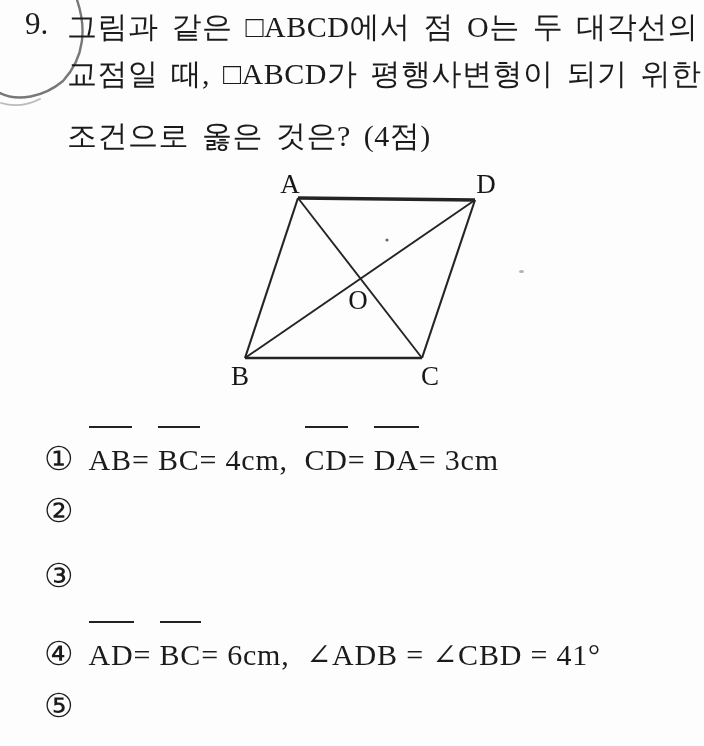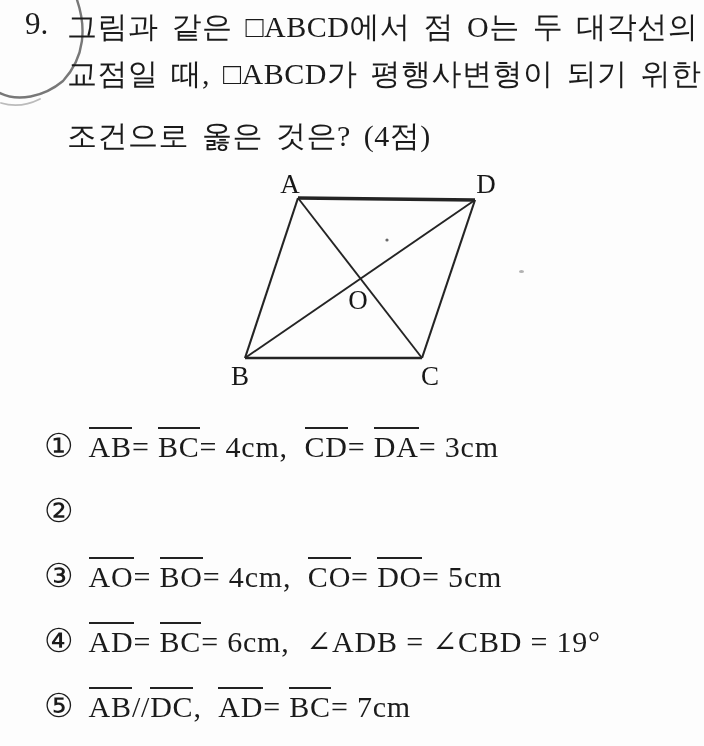--- a/index.html
+++ b/index.html
@@ -16,21 +16,21 @@
   .l1 { top:7px; } .l2 { top:54px; } .l3 { top:116px; }
   .pencil { position:absolute; left:0; top:0; width:112px; height:112px; pointer-events:none; }
   .figure { position:absolute; left:225px; top:166px; width:270px; height:228px; }
   .figure text { font-family:"Liberation Serif","DejaVu Serif",serif; font-size:27px; fill:#171717; }
   .speck { position:absolute; left:519px; top:270px; width:5px; height:3px;
            background:#8a8a8a; border-radius:50%; opacity:.65; }
   .option { position:absolute; left:44px; display:flex; align-items:baseline; }
   .o1 { top:426px; } .o2 { top:491px; } .o3 { top:556px; } .o4 { top:621px; } .o5 { top:686px; }
   .marker { font-size:33px; margin-right:15px; }
   .ocontent { font-size:30px; letter-spacing:0.8px; white-space:pre; }
-  .seg { display:inline-block; line-height:1.05; border-top:2px solid #222; padding-top:2px; }
+  .seg { display:inline-block; line-height:1.05; border-top:2px solid #222; padding-top:16px; }
 </style>
 </head>
 <body>
 
 <div class="page">
 
   <svg class="pencil" viewBox="0 0 112 112">
     <path d="M 76 -3 C 87 27, 85 57, 63 81 C 45 96, 17 104, -4 91" fill="none" stroke="#565656" stroke-width="2.4" stroke-linecap="round" opacity="0.8"></path>
     <path d="M 1 103 C 14 107, 28 105, 40 99" fill="none" stroke="#6a6a6a" stroke-width="1.8" stroke-linecap="round" opacity="0.45"></path>
   </svg>
@@ -59,24 +59,22 @@
 
   <div class="option o1">
     <span class="marker">①</span>
     <span class="ocontent"><span class="seg">AB</span><span>= </span><span class="seg">BC</span><span>= 4cm,  </span><span class="seg">CD</span><span>= </span><span class="seg">DA</span><span>= 3cm</span></span>
   </div>
   <div class="option o2">
     <span class="marker">②</span>
   </div>
   <div class="option o3">
     <span class="marker">③</span>
-    <span class="ocontent"><span class="seg">AO</span><span>= </span><span class="seg">BO</span><span>= 4cm,  </span><span class="seg">CO</span><span>= </span><span class="seg">DO</span><span>= 5cm</span></span>
   </div>
   <div class="option o4">
     <span class="marker">④</span>
-    <span class="ocontent"><span class="seg">AD</span><span>= </span><span class="seg">BC</span><span>= 6cm,  ∠ADB = ∠CBD = 19°</span></span>
+    <span class="ocontent"><span class="seg">AD</span><span>= </span><span class="seg">BC</span><span>= 6cm,  ∠ADB = ∠CBD = 41°</span></span>
   </div>
   <div class="option o5">
     <span class="marker">⑤</span>
-    <span class="ocontent"><span class="seg">AB</span><span>//</span><span class="seg">DC</span><span>,  </span><span class="seg">AD</span><span>= </span><span class="seg">BC</span><span>= 7cm</span></span>
   </div>
 
 </div>
 
 </body></html>

